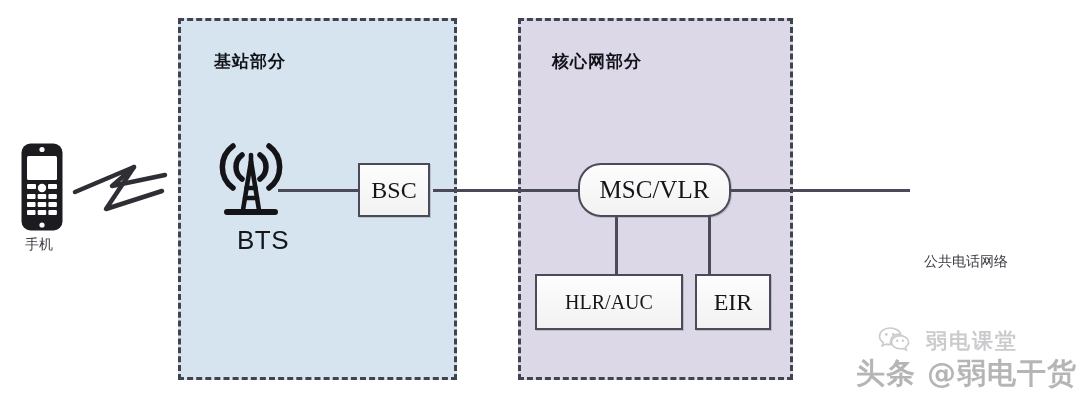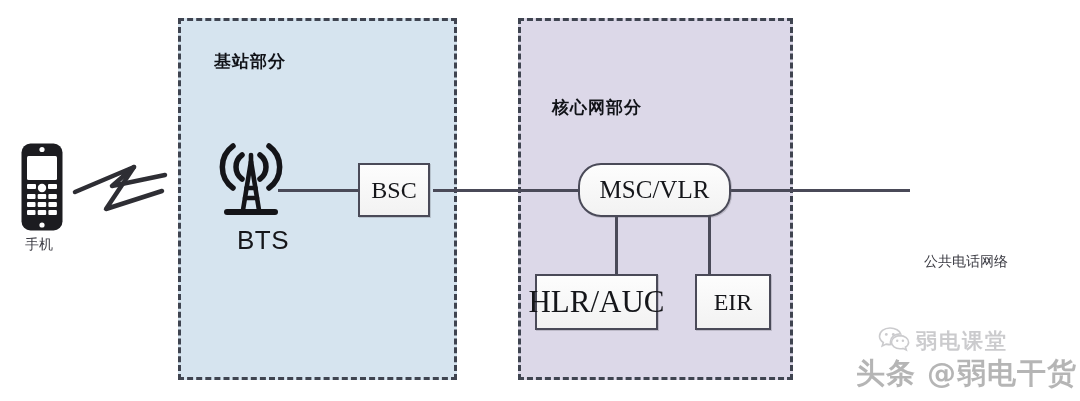--- a/index.html
+++ b/index.html
@@ -38,38 +38,38 @@
   .zone-label {
     position: absolute;
     font-family: "DejaVu Sans", "Liberation Sans", sans-serif;
     font-weight: bold;
     font-size: 17px;
     color: #111318;
     letter-spacing: 1px;
     white-space: nowrap;
   }
   #zone-bts-label { left: 214px; top: 50px; }
-  #zone-core-label { left: 552px; top: 50px; margin-top: 46px; }
+  #zone-core-label { left: 552px; top: 50px; }
 
   .node-box {
     position: absolute;
     box-sizing: border-box;
     border: 2.5px solid #4a4a58;
     background: linear-gradient(180deg, #fdfdfd 0%, #f2f2f2 100%);
     display: flex;
     align-items: center;
     justify-content: center;
     font-family: "Liberation Serif", "DejaVu Serif", serif;
     font-size: 24px;
     color: #15161a;
     box-shadow: 1px 1px 0 rgba(90,90,100,0.25);
   }
   #node-bsc  { left: 358px; top: 163px; width: 72px;  height: 54px; }
   #node-msc  { left: 578px; top: 163px; width: 153px; height: 54px; font-size: 25px; border-radius: 23px; }
-  #node-hlr  { left: 535px; top: 274px; width: 123px; height: 56px; font-size: 31px; }
+  #node-hlr  { left: 535px; top: 274px; width: 148px; height: 56px; font-size: 20px; }
   #node-eir  { left: 695px; top: 274px; width: 76px;  height: 56px; font-size: 24px; }
 
   .link {
     position: absolute;
     background: #4a4a58;
   }
   .link-h { height: 3px; }
   .link-v { width: 3px; }
 
   #link-bts-bsc  { left: 278px; top: 189px; width: 81px; }
@@ -130,21 +130,21 @@
     top: 326px;
     width: 224px;
     height: 74px;
   }
   #watermark-top {
     position: absolute;
     left: 22px;
     top: 0px;
     display: flex;
     align-items: center;
-    gap: 6px;
+    gap: 16px;
     opacity: 0.30;
   }
   #watermark-top-text {
     font-family: "DejaVu Sans", "Liberation Sans", sans-serif;
     font-size: 21px;
     font-weight: bold;
     color: #55555e;
     letter-spacing: 2px;
     white-space: nowrap;
   }

